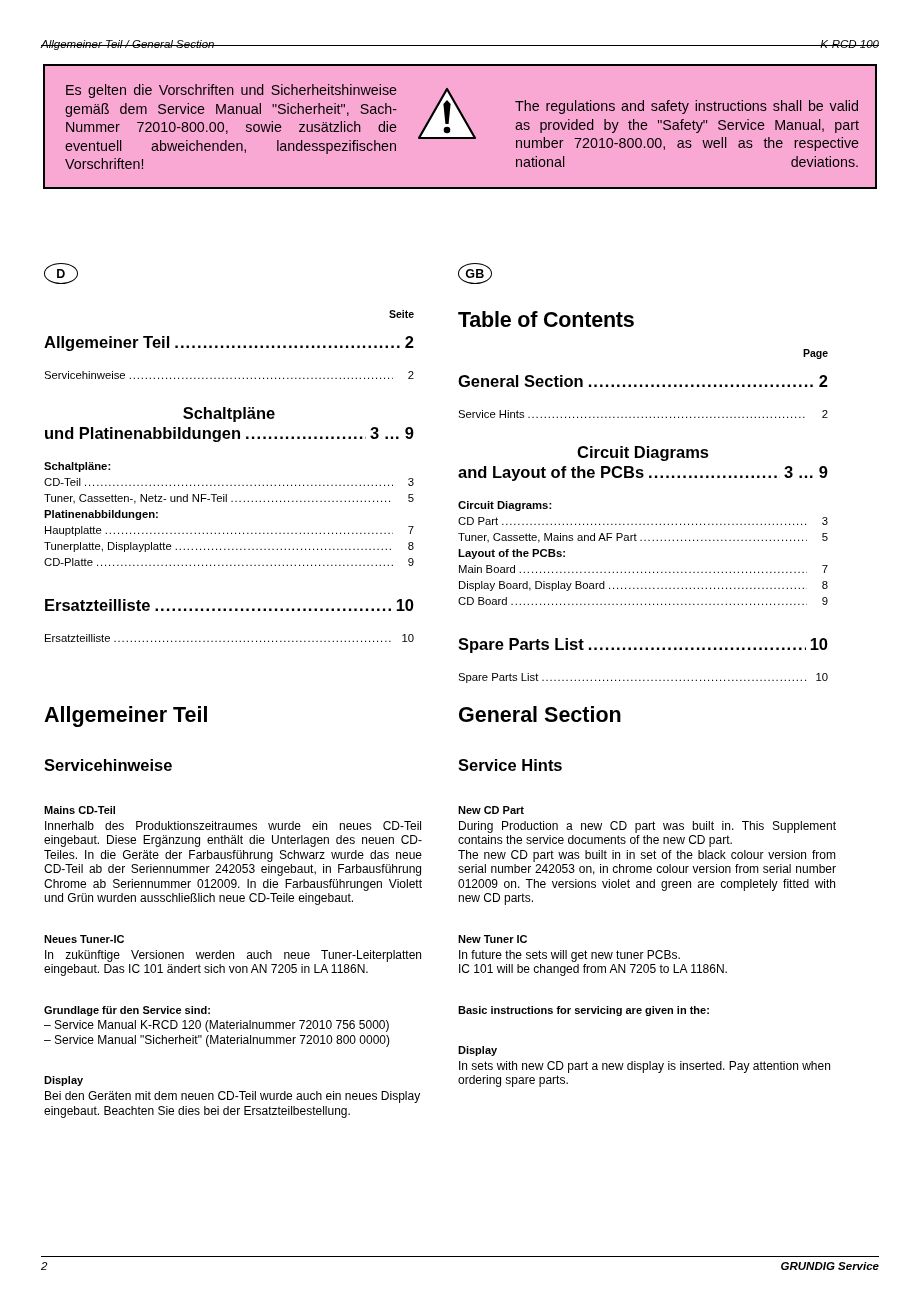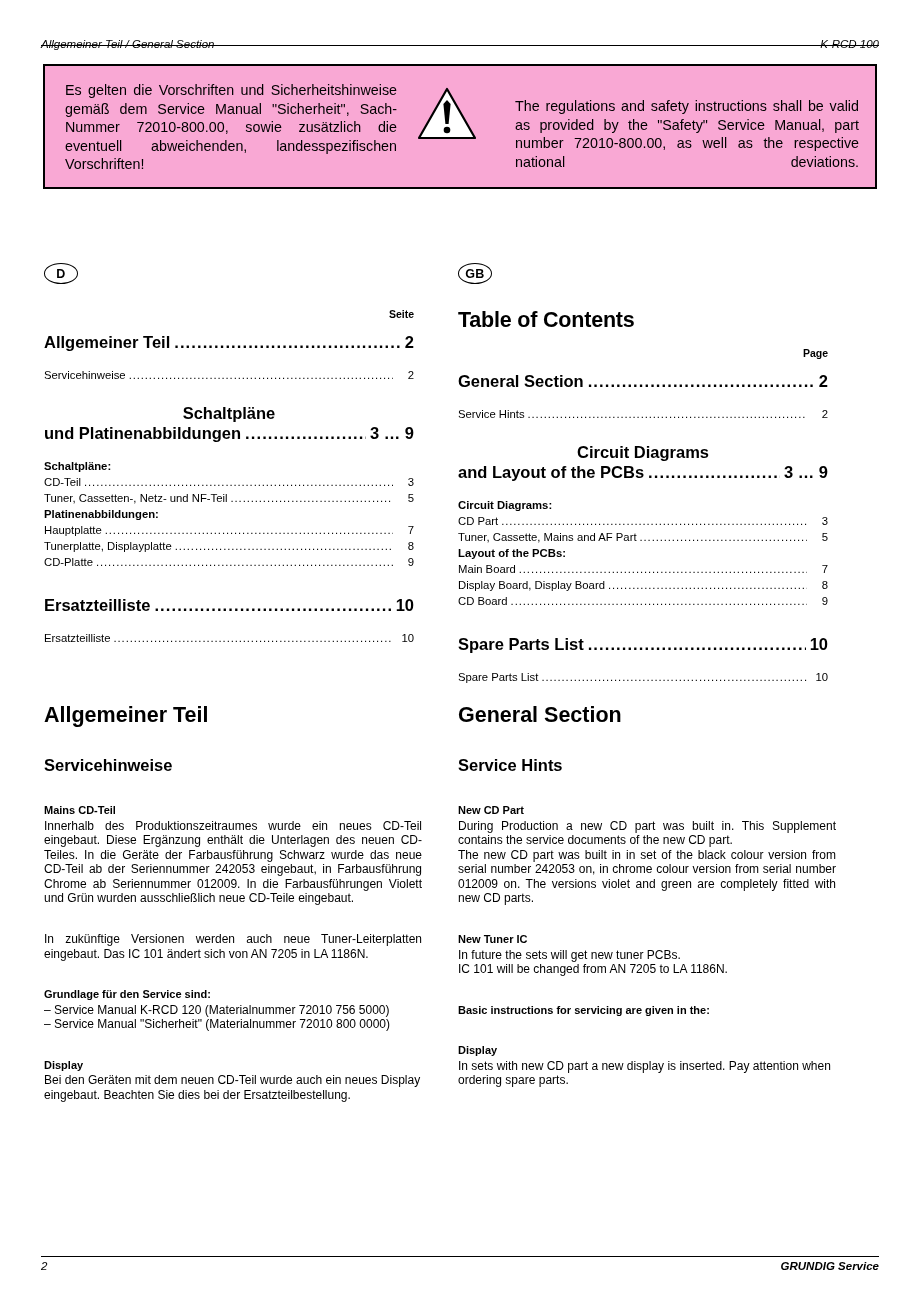--- a/index.html
+++ b/index.html
@@ -434,20 +434,21 @@
   <div class="bodycol bodycol-de">
     <div class="sec-title">Allgemeiner Teil</div>
     <div class="sec-sub">Servicehinweise</div>
 
     <div class="block">
       <div class="para-head">Mains CD-Teil</div>
       <p class="para">Innerhalb des Produktionszeitraumes wurde ein neues CD-Teil eingebaut. Diese Ergänzung enthält die Unterlagen des neuen CD-Teiles. In die Geräte der Farbausführung Schwarz wurde das neue CD-Teil ab der Seriennummer 242053 eingebaut, in Farbausführung Chrome ab Seriennummer 012009. In die Farbausführungen Violett und Grün wurden ausschließlich neue CD-Teile eingebaut.</p>
     </div>
 
     <div class="block">
+      <div class="para-head">Neues Tuner-IC</div>
       <p class="para">In zukünftige Versionen werden auch neue Tuner-Leiterplatten eingebaut. Das IC 101 ändert sich von AN 7205 in LA 1186N.</p>
     </div>
 
     <div class="block">
       <div class="para-head">Grundlage für den Service sind:</div>
       <p class="para nojust">– Service Manual K-RCD 120 (Materialnummer 72010 756 5000)</p>
       <p class="para nojust">– Service Manual "Sicherheit" (Materialnummer 72010 800 0000)</p>
     </div>
 
     <div class="block">

